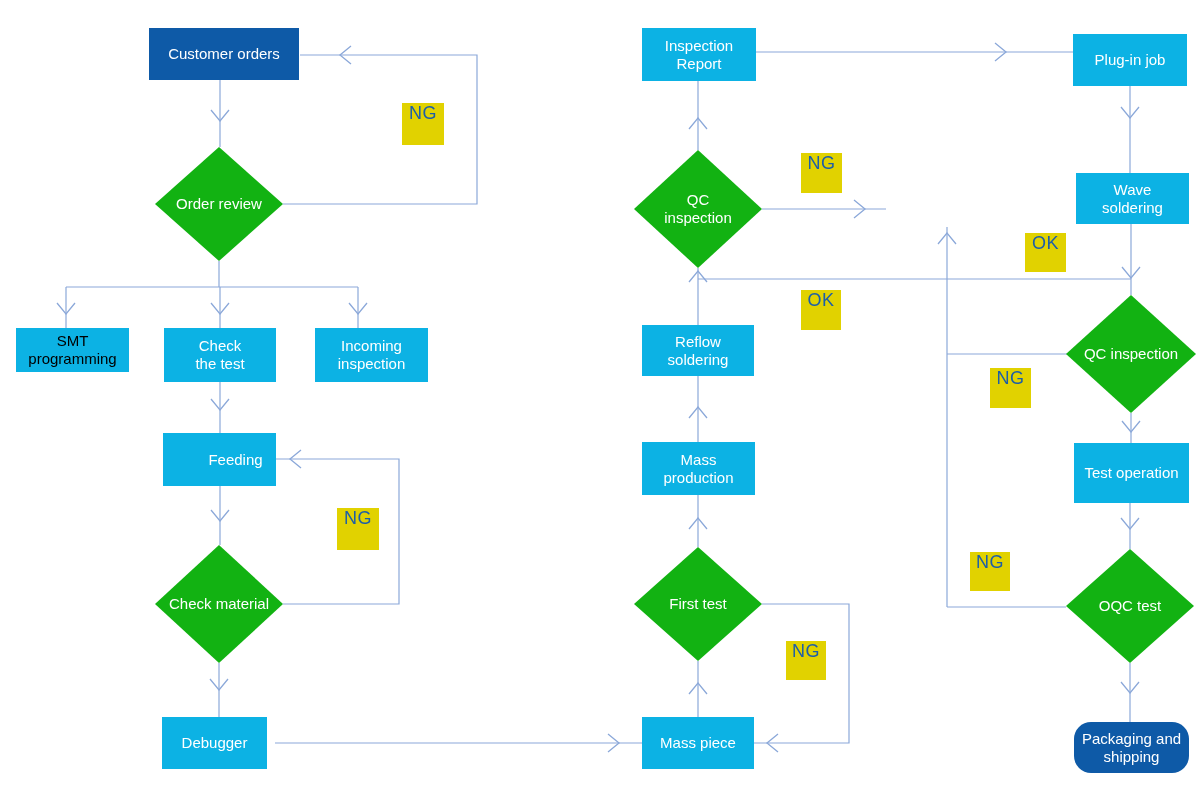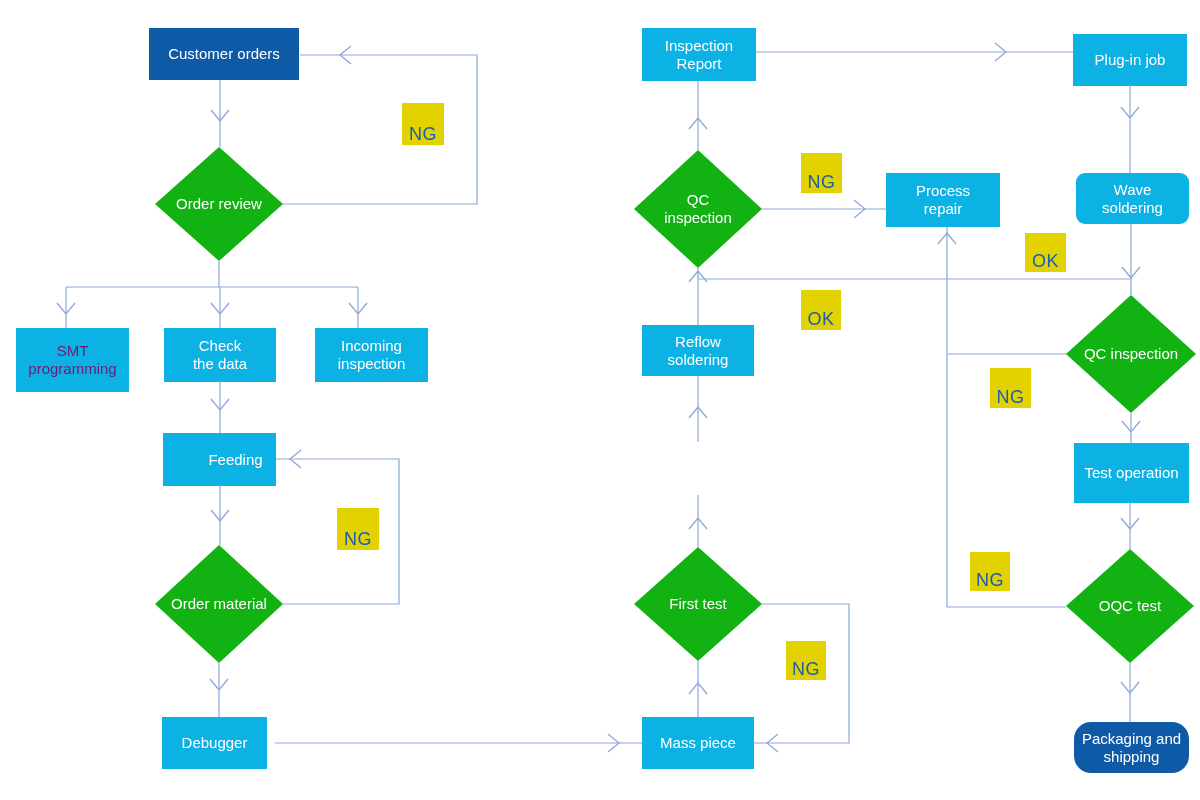--- a/index.html
+++ b/index.html
@@ -8,21 +8,21 @@
     font-family:Liberation Sans, sans-serif; overflow:hidden;margin-left:14px;
   }
   .connector-layer { position:absolute; left:0; top:0; width:1200px; height:800px; }
   .node {
     position:absolute; display:flex; align-items:center; justify-content:center;
     text-align:center; color:#ffffff; font-size:15px; line-height:1.18;
     white-space:pre-line; box-sizing:border-box;
   }
   .node.diamond { clip-path: polygon(50% 0%, 100% 50%, 50% 100%, 0% 50%); }
   .flow-label {
-    position:absolute; display:flex; align-items:flex-end; justify-content:center;
+    position:absolute; display:flex; align-items:flex-start; justify-content:center;
     font-size:18px; letter-spacing:0.5px; box-sizing:border-box;
   }
 </style>
 </head>
 <body>
 
 <div class="stage">
   <svg class="connector-layer" width="1200" height="800" viewBox="0 0 1200 800" xmlns="http://www.w3.org/2000/svg">
       <polyline points="206,80 206,147" fill="none" stroke="#8ba8d9" stroke-width="1.2"></polyline>
       <polyline points="269,204 463,204 463,55 286,55" fill="none" stroke="#8ba8d9" stroke-width="1.2"></polyline>
@@ -73,41 +73,41 @@
       <path d="M 840 200 L 851 209 L 840 218" fill="none" stroke="#8ba8d9" stroke-width="1.3"></path>
       <path d="M 924 244 L 933 233 L 942 244" fill="none" stroke="#8ba8d9" stroke-width="1.3"></path>
       <path d="M 1107 107 L 1116 118 L 1125 107" fill="none" stroke="#8ba8d9" stroke-width="1.3"></path>
       <path d="M 1108 267 L 1117 278 L 1126 267" fill="none" stroke="#8ba8d9" stroke-width="1.3"></path>
       <path d="M 1108 421 L 1117 432 L 1126 421" fill="none" stroke="#8ba8d9" stroke-width="1.3"></path>
       <path d="M 1107 518 L 1116 529 L 1125 518" fill="none" stroke="#8ba8d9" stroke-width="1.3"></path>
       <path d="M 1107 682 L 1116 693 L 1125 682" fill="none" stroke="#8ba8d9" stroke-width="1.3"></path>
     </svg>
 <div class="node rect" style="left: 135px; top: 28px; width: 150px; height: 52px; background: rgb(14, 90, 167); color: rgb(255, 255, 255);"><span>Customer orders</span></div>
     <div class="node diamond" style="left: 141px; top: 147px; width: 128px; height: 114px; background: rgb(18, 178, 18); color: rgb(255, 255, 255);"><span>Order review</span></div>
-    <div class="node rect" style="left: 2px; top: 328px; width: 113px; height: 64px; background: rgb(12, 178, 228); color: #701a75;"><span>SMT
+    <div class="node rect" style="left: 2px; top: 328px; width: 113px; height: 44px; background: rgb(12, 178, 228); color: #000000;"><span>SMT
 programming</span></div>
     <div class="node rect" style="left: 150px; top: 328px; width: 112px; height: 54px; background: rgb(12, 178, 228); color: rgb(255, 255, 255);"><span>Check
-the data</span></div>
+the test</span></div>
     <div class="node rect" style="left: 301px; top: 328px; width: 113px; height: 54px; background: rgb(12, 178, 228); color: rgb(255, 255, 255);"><span>Incoming
 inspection</span></div>
     <div class="node rect" style="left: 149px; top: 433px; width: 113px; height: 53px; background: rgb(12, 178, 228); color: rgb(255, 255, 255); padding-left: 32px;"><span>Feeding</span></div>
-    <div class="node diamond" style="left: 141px; top: 545px; width: 128px; height: 118px; background: rgb(18, 178, 18); color: rgb(255, 255, 255);"><span>Order material</span></div>
+    <div class="node diamond" style="left: 141px; top: 545px; width: 128px; height: 118px; background: rgb(18, 178, 18); color: rgb(255, 255, 255);"><span>Check material</span></div>
     <div class="node rect" style="left: 148px; top: 717px; width: 105px; height: 52px; background: rgb(12, 178, 228); color: rgb(255, 255, 255);"><span>Debugger</span></div>
     <div class="node rect" style="left: 628px; top: 717px; width: 112px; height: 52px; background: rgb(12, 178, 228); color: rgb(255, 255, 255);"><span>Mass piece</span></div>
     <div class="node diamond" style="left: 620px; top: 547px; width: 128px; height: 114px; background: rgb(18, 178, 18); color: rgb(255, 255, 255);"><span>First test</span></div>
+    <div class="node rect" style="left: 628px; top: 442px; width: 113px; height: 53px; background: rgb(12, 178, 228); color: rgb(255, 255, 255);"><span>Mass
+production</span></div>
     <div class="node rect" style="left: 628px; top: 325px; width: 112px; height: 51px; background: rgb(12, 178, 228); color: rgb(255, 255, 255); justify-content: center;"><span>Reflow
 soldering</span></div>
     <div class="node diamond" style="left: 620px; top: 150px; width: 128px; height: 118px; background: rgb(18, 178, 18); color: rgb(255, 255, 255);"><span>QC
 inspection</span></div>
     <div class="node rect" style="left: 628px; top: 28px; width: 114px; height: 53px; background: rgb(12, 178, 228); color: rgb(255, 255, 255);"><span>Inspection
 Report</span></div>
-    <div class="node rect" style="left: 872px; top: 173px; width: 114px; height: 54px; background: rgb(12, 178, 228); color: rgb(255, 255, 255);"><span>Process
-repair</span></div>
     <div class="node rect" style="left: 1059px; top: 34px; width: 114px; height: 52px; background: rgb(12, 178, 228); color: rgb(255, 255, 255);"><span>Plug-in job</span></div>
-    <div class="node rect" style="left: 1062px; top: 173px; width: 113px; height: 51px; background: rgb(12, 178, 228); color: rgb(255, 255, 255); border-radius: 9px;"><span>Wave
+    <div class="node rect" style="left: 1062px; top: 173px; width: 113px; height: 51px; background: rgb(12, 178, 228); color: rgb(255, 255, 255);"><span>Wave
 soldering</span></div>
     <div class="node diamond" style="left: 1052px; top: 295px; width: 130px; height: 118px; background: rgb(18, 178, 18); color: rgb(255, 255, 255);"><span>QC inspection</span></div>
     <div class="node rect" style="left: 1060px; top: 443px; width: 115px; height: 60px; background: rgb(12, 178, 228); color: rgb(255, 255, 255);"><span>Test operation</span></div>
     <div class="node diamond" style="left: 1052px; top: 549px; width: 128px; height: 114px; background: rgb(18, 178, 18); color: rgb(255, 255, 255);"><span>OQC test</span></div>
     <div class="node rect" style="left: 1060px; top: 722px; width: 115px; height: 51px; background: rgb(14, 90, 167); color: rgb(255, 255, 255); border-radius: 17px;"><span>Packaging and
 shipping</span></div>
     <div class="flow-label" style="left: 388px; top: 103px; width: 42px; height: 42px; background: rgb(225, 210, 0); color: rgb(28, 94, 168);">
       <span>NG</span>
     </div>
     <div class="flow-label" style="left: 323px; top: 508px; width: 42px; height: 42px; background: rgb(225, 210, 0); color: rgb(28, 94, 168);">

